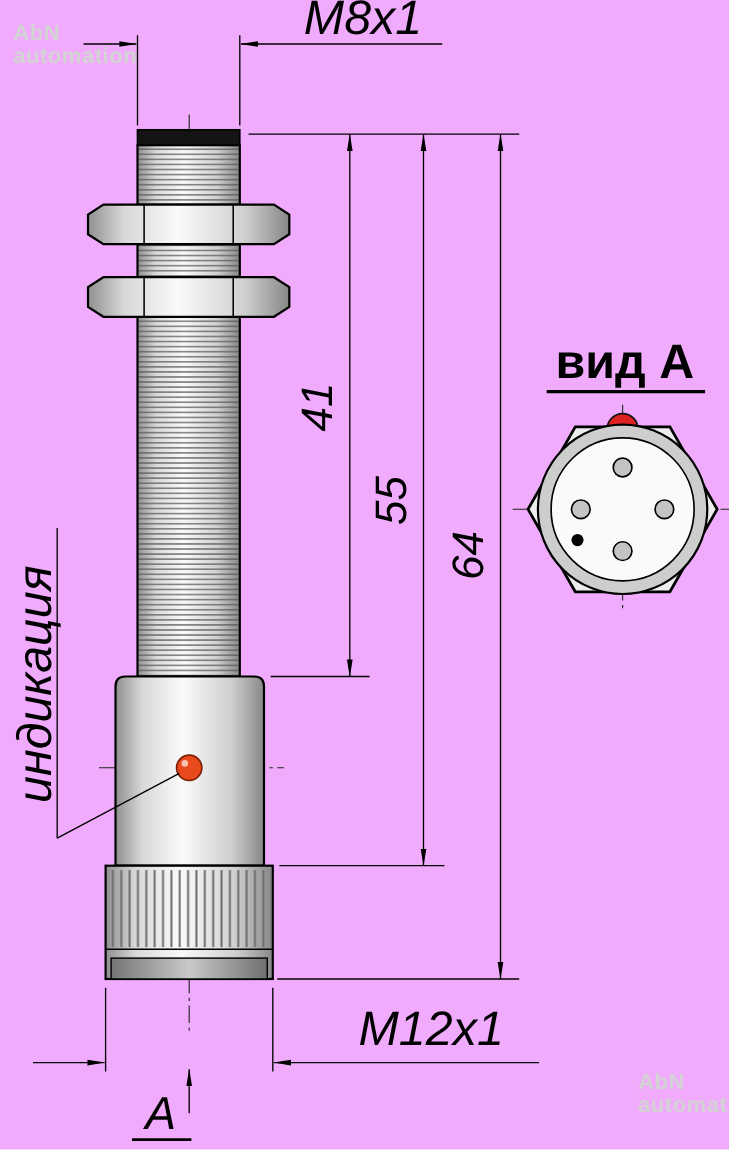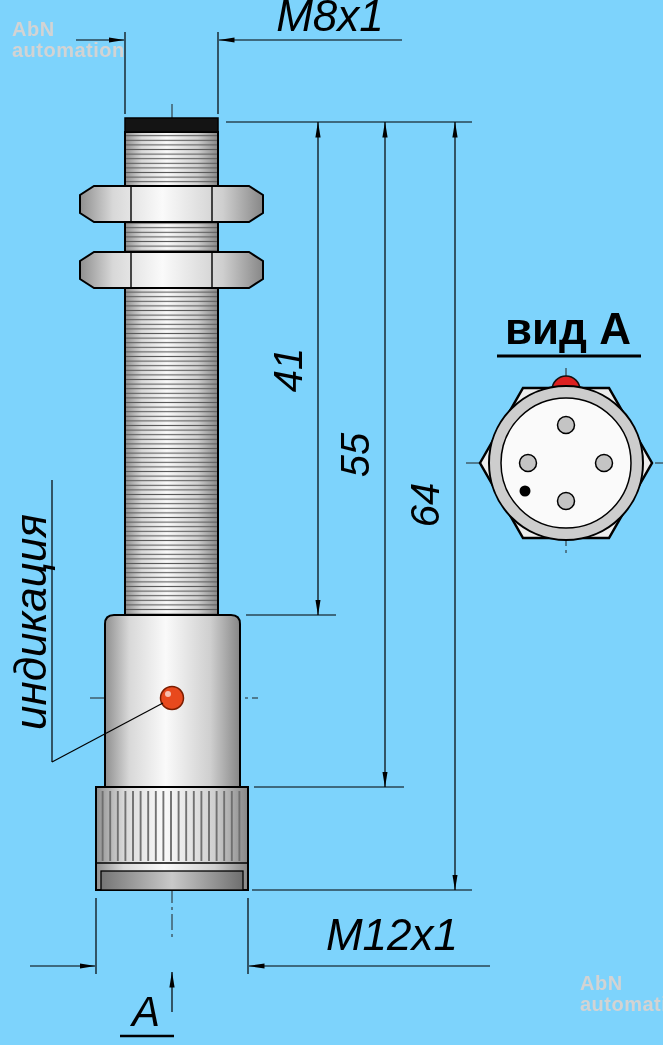--- a/index.html
+++ b/index.html
@@ -1,16 +1,16 @@
 <!DOCTYPE html>
 <html><head>
 <meta charset="utf-8">
 <style>
   html,body{margin:0;padding:0;background:#ffffff;}
-  .canvas{position:relative;width:663px;height:1045px;background:#7dd3fc;overflow:hidden;
+  .canvas{position:relative;width:663px;height:1045px;background:#f0abfc;overflow:hidden;
           font-family:"Liberation Sans", sans-serif;}
   svg{display:block;}
   svg text{fill:#000;}
   .dim-label{font-size:44px;font-style:italic;}
   .dim-num{font-size:40px;font-style:italic;}
   .ind-label{font-size:44px;font-style:italic;}
   .view-title{font-size:44px;font-weight:bold;}
   .view-arrow-label{font-size:42px;font-style:italic;}
   .wm text{fill:#d3d3d3;font-size:20px;font-weight:bold;letter-spacing:.5px;}
   .ext{stroke:#000;stroke-width:1.2;fill:none;}

